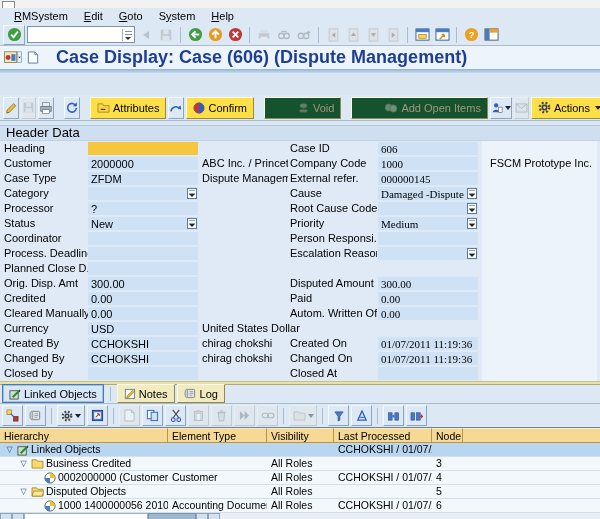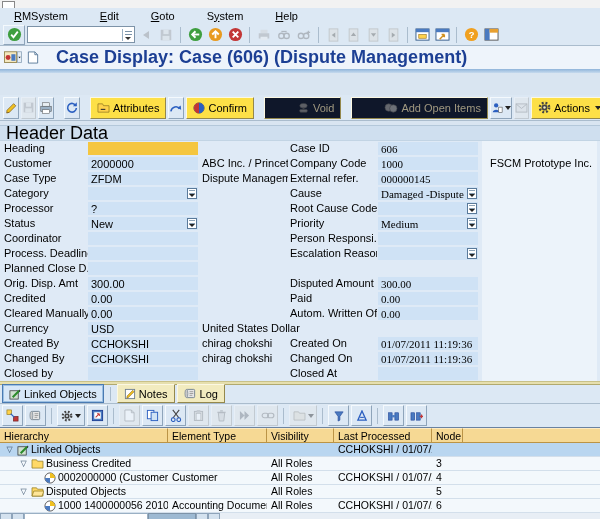--- a/index.html
+++ b/index.html
@@ -2,21 +2,21 @@
 <html><head>
 <meta charset="utf-8">
 <style>
   html,body{margin:0;padding:0;background:#fff;}
   #app{position:relative;width:600px;height:519px;background:#d9e5f1;font-family:"Liberation Sans",sans-serif;font-size:11px;color:#000;overflow:hidden;}
   .abs{position:absolute;}
   
   #topstrip{left:0;top:0;width:600px;height:8px;background:#f2f2f2;border-bottom:1px solid #e0e0e0;}
   #winicon{left:2px;top:1px;width:11px;height:7px;background:#fff;border:1px solid #888;}
   
-  #menubar{left:0;top:8px;width:600px;height:16px;background:#dce8f4;display:flex;align-items:center;padding-left:6px;box-sizing:border-box;gap:16px;}
+  #menubar{left:0;top:8px;width:600px;height:16px;background:#dce8f4;display:flex;align-items:center;padding-left:6px;box-sizing:border-box;}
   .menuitem{padding:0 8px;height:15px;line-height:15px;cursor:default;}
   .mn{text-decoration:underline;}
   
   #stdbar{left:0;top:24px;width:600px;height:22px;background:#dce8f4;border-bottom:1px solid #aabccd;display:flex;align-items:center;gap:2px;padding-left:3px;box-sizing:border-box;}
   .tbtn{width:20px;height:18px;display:flex;align-items:center;justify-content:center;background:#dce8f4;border:1px solid;border-color:#f4f9fd #8ea4ba #8ea4ba #f4f9fd;}
   .flat{width:18px;height:18px;display:flex;align-items:center;justify-content:center;}
   .vsep{width:1px;height:16px;background:#aabccd;margin:0 3px;}
   #cmdfield{width:106px;height:15px;background:#fff;border:1px solid #7d93a8;display:flex;align-items:center;justify-content:flex-end;}
   #cmdfield input{border:0;outline:0;width:88px;height:13px;font-size:11px;font-family:"Liberation Sans",sans-serif;padding:0 1px;}
   .histicon{width:11px;height:12px;background:#fff;border-left:1px solid #9ab0c4;display:block;position:relative;}
@@ -24,26 +24,26 @@
   .histicon:after{content:"";position:absolute;left:2px;bottom:1px;border-left:3px solid transparent;border-right:3px solid transparent;border-top:3px solid #333;}
   .dis{opacity:.42;filter:grayscale(.9);}
   
   #titlebar{left:0;top:46px;width:600px;height:23px;background:#eef4fb;display:flex;align-items:center;gap:2px;padding-left:4px;box-sizing:border-box;}
   #titletext{color:#1c3f94;font-size:18px;font-weight:bold;margin-left:12px;white-space:nowrap;}
   #titleband{left:0;top:69px;width:600px;height:4px;background:linear-gradient(to bottom,#8fb4da,#c6daee);}
   
   #appbar{left:0;top:95px;width:600px;height:26px;background:#dce8f4;border-bottom:1px solid #aabccd;display:flex;align-items:center;gap:2px;padding-left:3px;box-sizing:border-box;}
   .ibtn{width:22px;height:20px;display:flex;align-items:center;justify-content:center;background:#dce8f4;border:1px solid;border-color:#f4f9fd #8ea4ba #8ea4ba #f4f9fd;}
   .ybtn{height:20px;display:inline-flex;align-items:center;gap:3px;padding:0 6px;background:#fde047;border:1px solid;border-color:#fcf8e2 #94884c #94884c #fcf8e2;white-space:nowrap;}
-  .ybtn.dis{opacity:1;filter:none;color:#a09880;background:#0f172a;padding-left:32px;}
+  .ybtn.dis{opacity:1;filter:none;color:#a09880;background:#14532d;padding-left:32px;}
   .ybtn.dis svg{opacity:.45;filter:grayscale(.8);}
   .dda{display:inline-block;border-left:3px solid transparent;border-right:3px solid transparent;border-top:4px solid #222;margin-left:2px;}
   
   #hdrband{left:0;top:125px;width:600px;height:16px;background:#cfdfEF;border-top:1px solid #b4c8da;border-bottom:1px solid #c2d4e4;box-sizing:border-box;}
-  #hdrband span{margin-left:6px;font-size:18px;line-height:14px;display:inline-block;}
+  #hdrband span{margin-left:6px;font-size:13px;line-height:14px;display:inline-block;}
   
   #form{left:0;top:141px;width:600px;height:312px;background:#dfeaf6;}
   #rightpanel{left:482px;top:0;width:115px;height:240px;background:#ecf3fa;}
   .frow{position:relative;height:15px;z-index:1;}
   .lab{position:absolute;top:1px;white-space:nowrap;}
   .l1{left:4px;width:84px;overflow:hidden;}
   .l2{left:290px;width:87px;overflow:hidden;}
   .fbox{position:absolute;top:1px;height:13px;background:#cfe2f5;display:flex;align-items:center;box-sizing:border-box;}
   .f1{left:88px;width:110px;}
   .f2{left:378px;width:100px;font-family:Liberation Serif, serif;}

